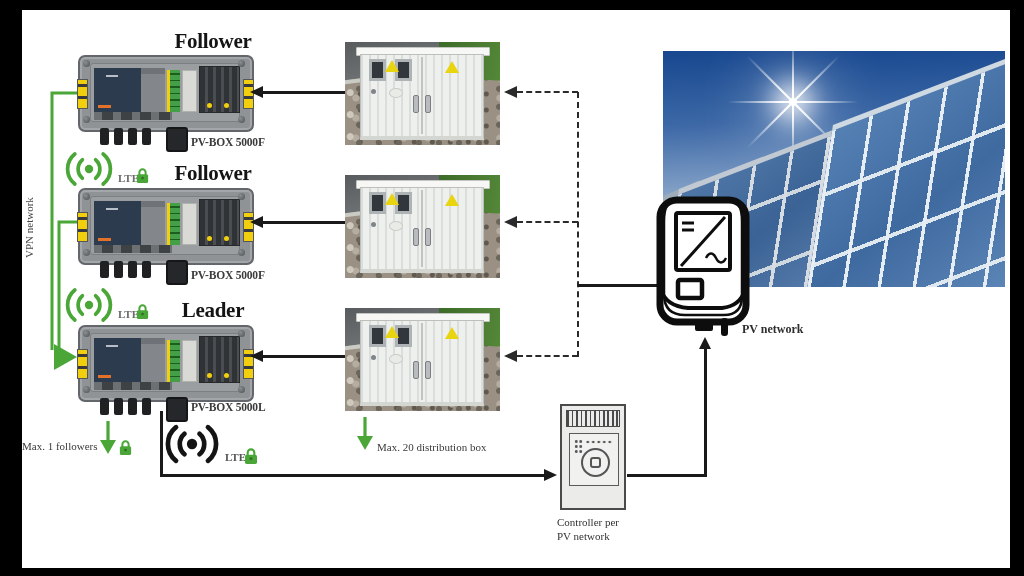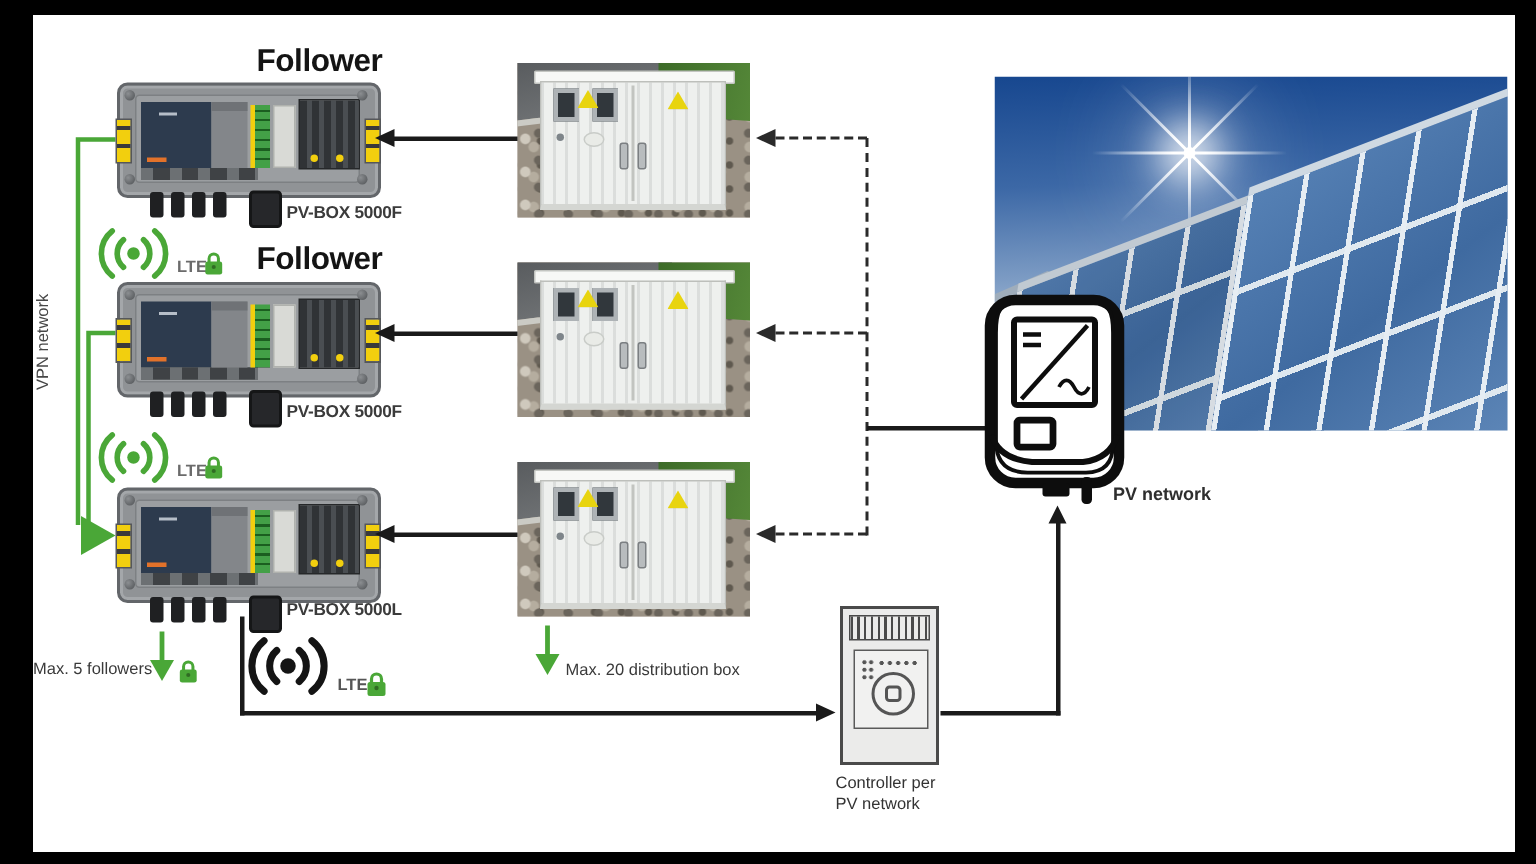--- a/index.html
+++ b/index.html
@@ -1,18 +1,18 @@
 <!DOCTYPE html>
 <html><head>
 <meta charset="utf-8">
 <style>
   html,body{margin:0;padding:0;background:#000;}
   body{width:1024px;height:576px;position:relative;overflow:hidden;
        font-family:"Liberation Sans",sans-serif;}
-  .stage{position:absolute;left:0;top:0;width:1024px;height:576px;}
+  .stage{position:absolute;left:0;top:0;width:1024px;height:576px;font-family:Liberation Serif, serif;}
   .canvas{position:absolute;left:22px;top:10px;width:988px;height:558px;background:#fff;}
 
   
   .t-title{position:absolute;width:150px;text-align:center;font-size:21px;font-weight:700;
            color:#141414;letter-spacing:-.3px;}
   .t-model{position:absolute;font-size:11.5px;font-weight:700;color:#3b3b3b;letter-spacing:-.2px;}
   .t-note{position:absolute;font-size:11px;color:#3a3a3a;}
   .lbl-lte{position:absolute;font-size:11px;font-weight:600;color:#6b6b6b;}
   .t-vpn{position:absolute;left:23px;top:165px;height:125px;font-size:11px;color:#474747;
          writing-mode:vertical-rl;transform:rotate(180deg);text-align:center;}
@@ -132,20 +132,21 @@
   svg{position:absolute;overflow:visible;}
 </style>
 </head>
 <body>
 
 <div class="stage">
   <div class="canvas"></div>
 
   <div class="t-title" style="left:138px;top:29px;">Follower</div>
   <div class="t-title" style="left:138px;top:161px;">Follower</div>
+  <div class="t-title" style="left:138px;top:298px;">Leader</div>
 
   <div class="t-vpn">VPN network</div>
   <svg style="left:40px;top:86px;" width="42" height="290" viewBox="0 0 42 290">
     <path d="M37 7 H12 V264" fill="none" stroke="#4aa737" stroke-width="3"></path>
     <path d="M37 136 H19 V264" fill="none" stroke="#4aa737" stroke-width="3"></path>
     <polygon points="14,258 14,284 37,271" fill="#4aa737"></polygon>
   </svg>
 
   <div class="pvbox" style="top:55px;">
     <div class="pv-plate"></div>
@@ -267,21 +268,21 @@
     <path d="M40 13 A14.5 14.5 0 0 1 40 35" fill="none" stroke="currentColor" stroke-width="5" stroke-linecap="round"></path>
     <path d="M49 6 A23 23 0 0 1 49 42" fill="none" stroke="currentColor" stroke-width="5" stroke-linecap="round"></path>
   </svg>
   <div class="lbl-lte" style="left:225px;top:451px;color:#555;">LTE</div>
   <svg style="left:243px;top:446px;color:#4aa737;" width="16" height="20" viewBox="0 0 24 30">
     <path d="M7 14 V10 a5 5 0 0 1 10 0 V14" fill="none" stroke="currentColor" stroke-width="3.2"></path>
     <rect x="3" y="13" width="18" height="14" rx="2.5" fill="currentColor"></rect>
     <circle cx="12" cy="19" r="2.2" fill="#000" fill-opacity=".35"></circle>
   </svg>
 
-  <div class="t-note" style="left:22px;top:440px;">Max. 5 followers</div>
+  <div class="t-note" style="left:22px;top:440px;">Max. 1 followers</div>
   <svg style="left:100px;top:421px;" width="16" height="34" viewBox="0 0 16 34">
     <rect x="6.4" y="0" width="3.2" height="21" fill="#4aa737"></rect>
     <polygon points="0,19 16,19 8,33" fill="#4aa737"></polygon>
   </svg>
   <svg style="left:118px;top:438px;color:#4aa737;" width="15" height="19" viewBox="0 0 24 30">
     <path d="M7 14 V10 a5 5 0 0 1 10 0 V14" fill="none" stroke="currentColor" stroke-width="3.2"></path>
     <rect x="3" y="13" width="18" height="14" rx="2.5" fill="currentColor"></rect>
     <circle cx="12" cy="19" r="2.2" fill="#000" fill-opacity=".35"></circle>
   </svg>
 

